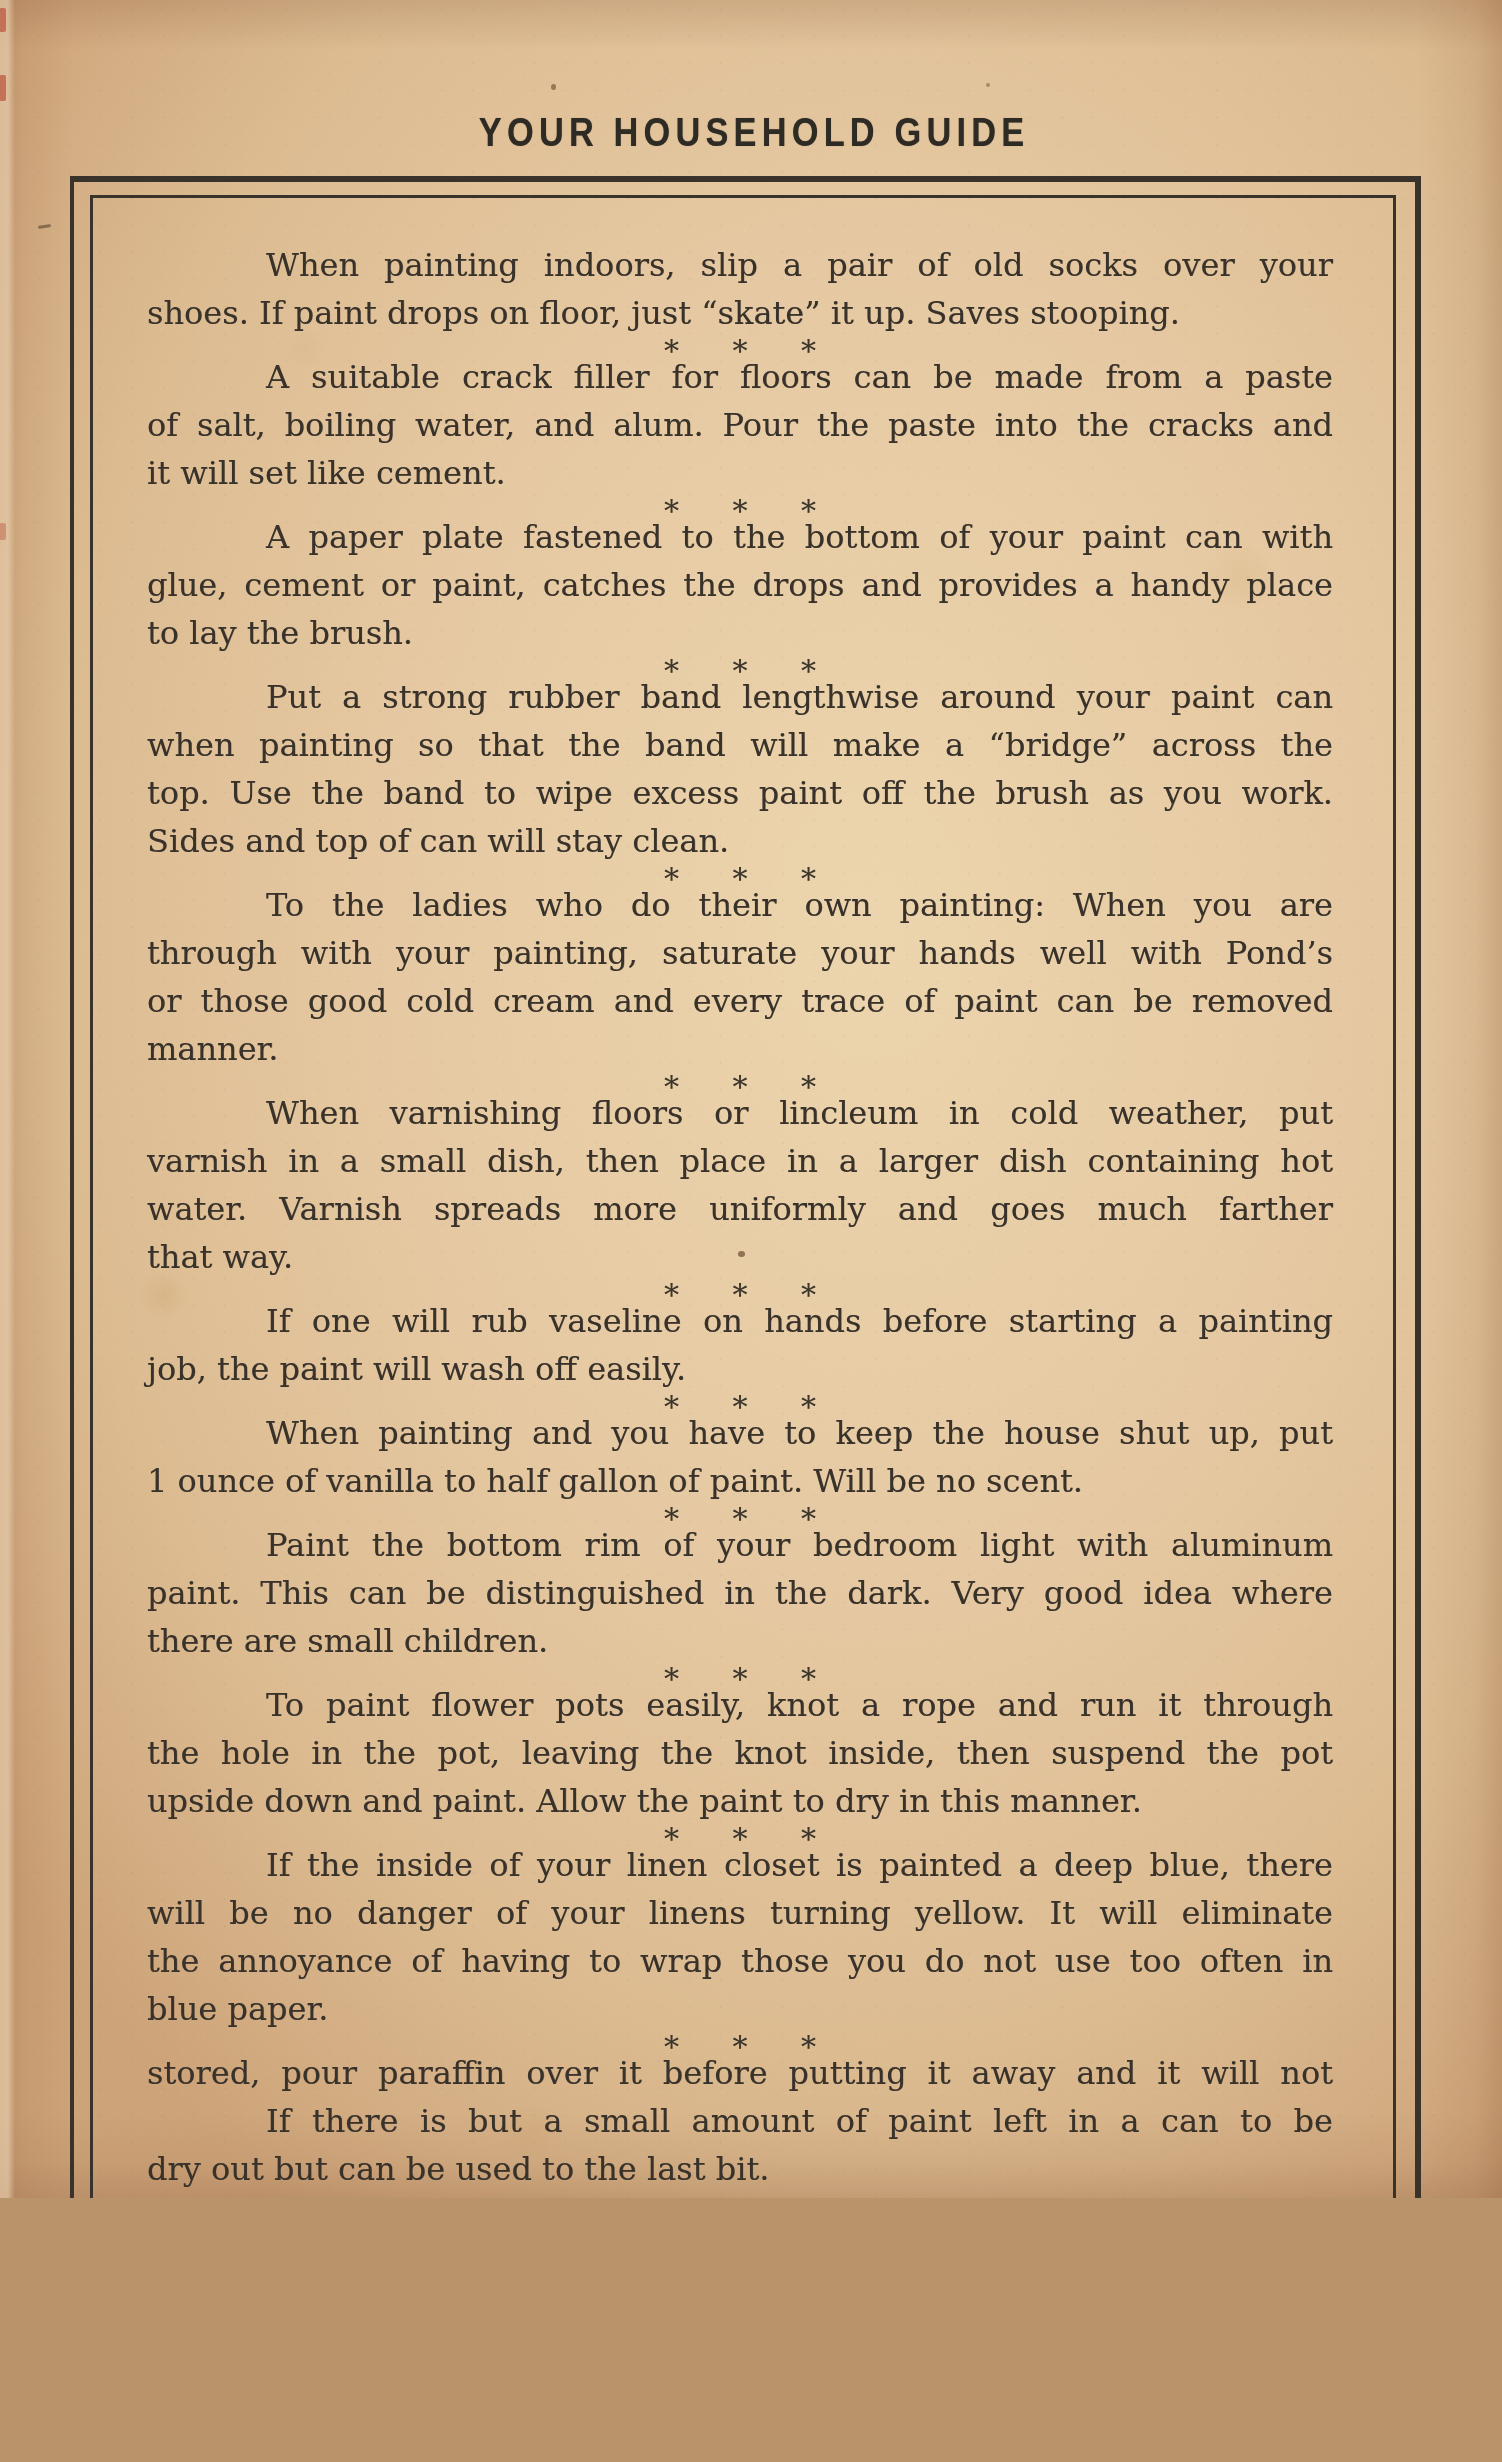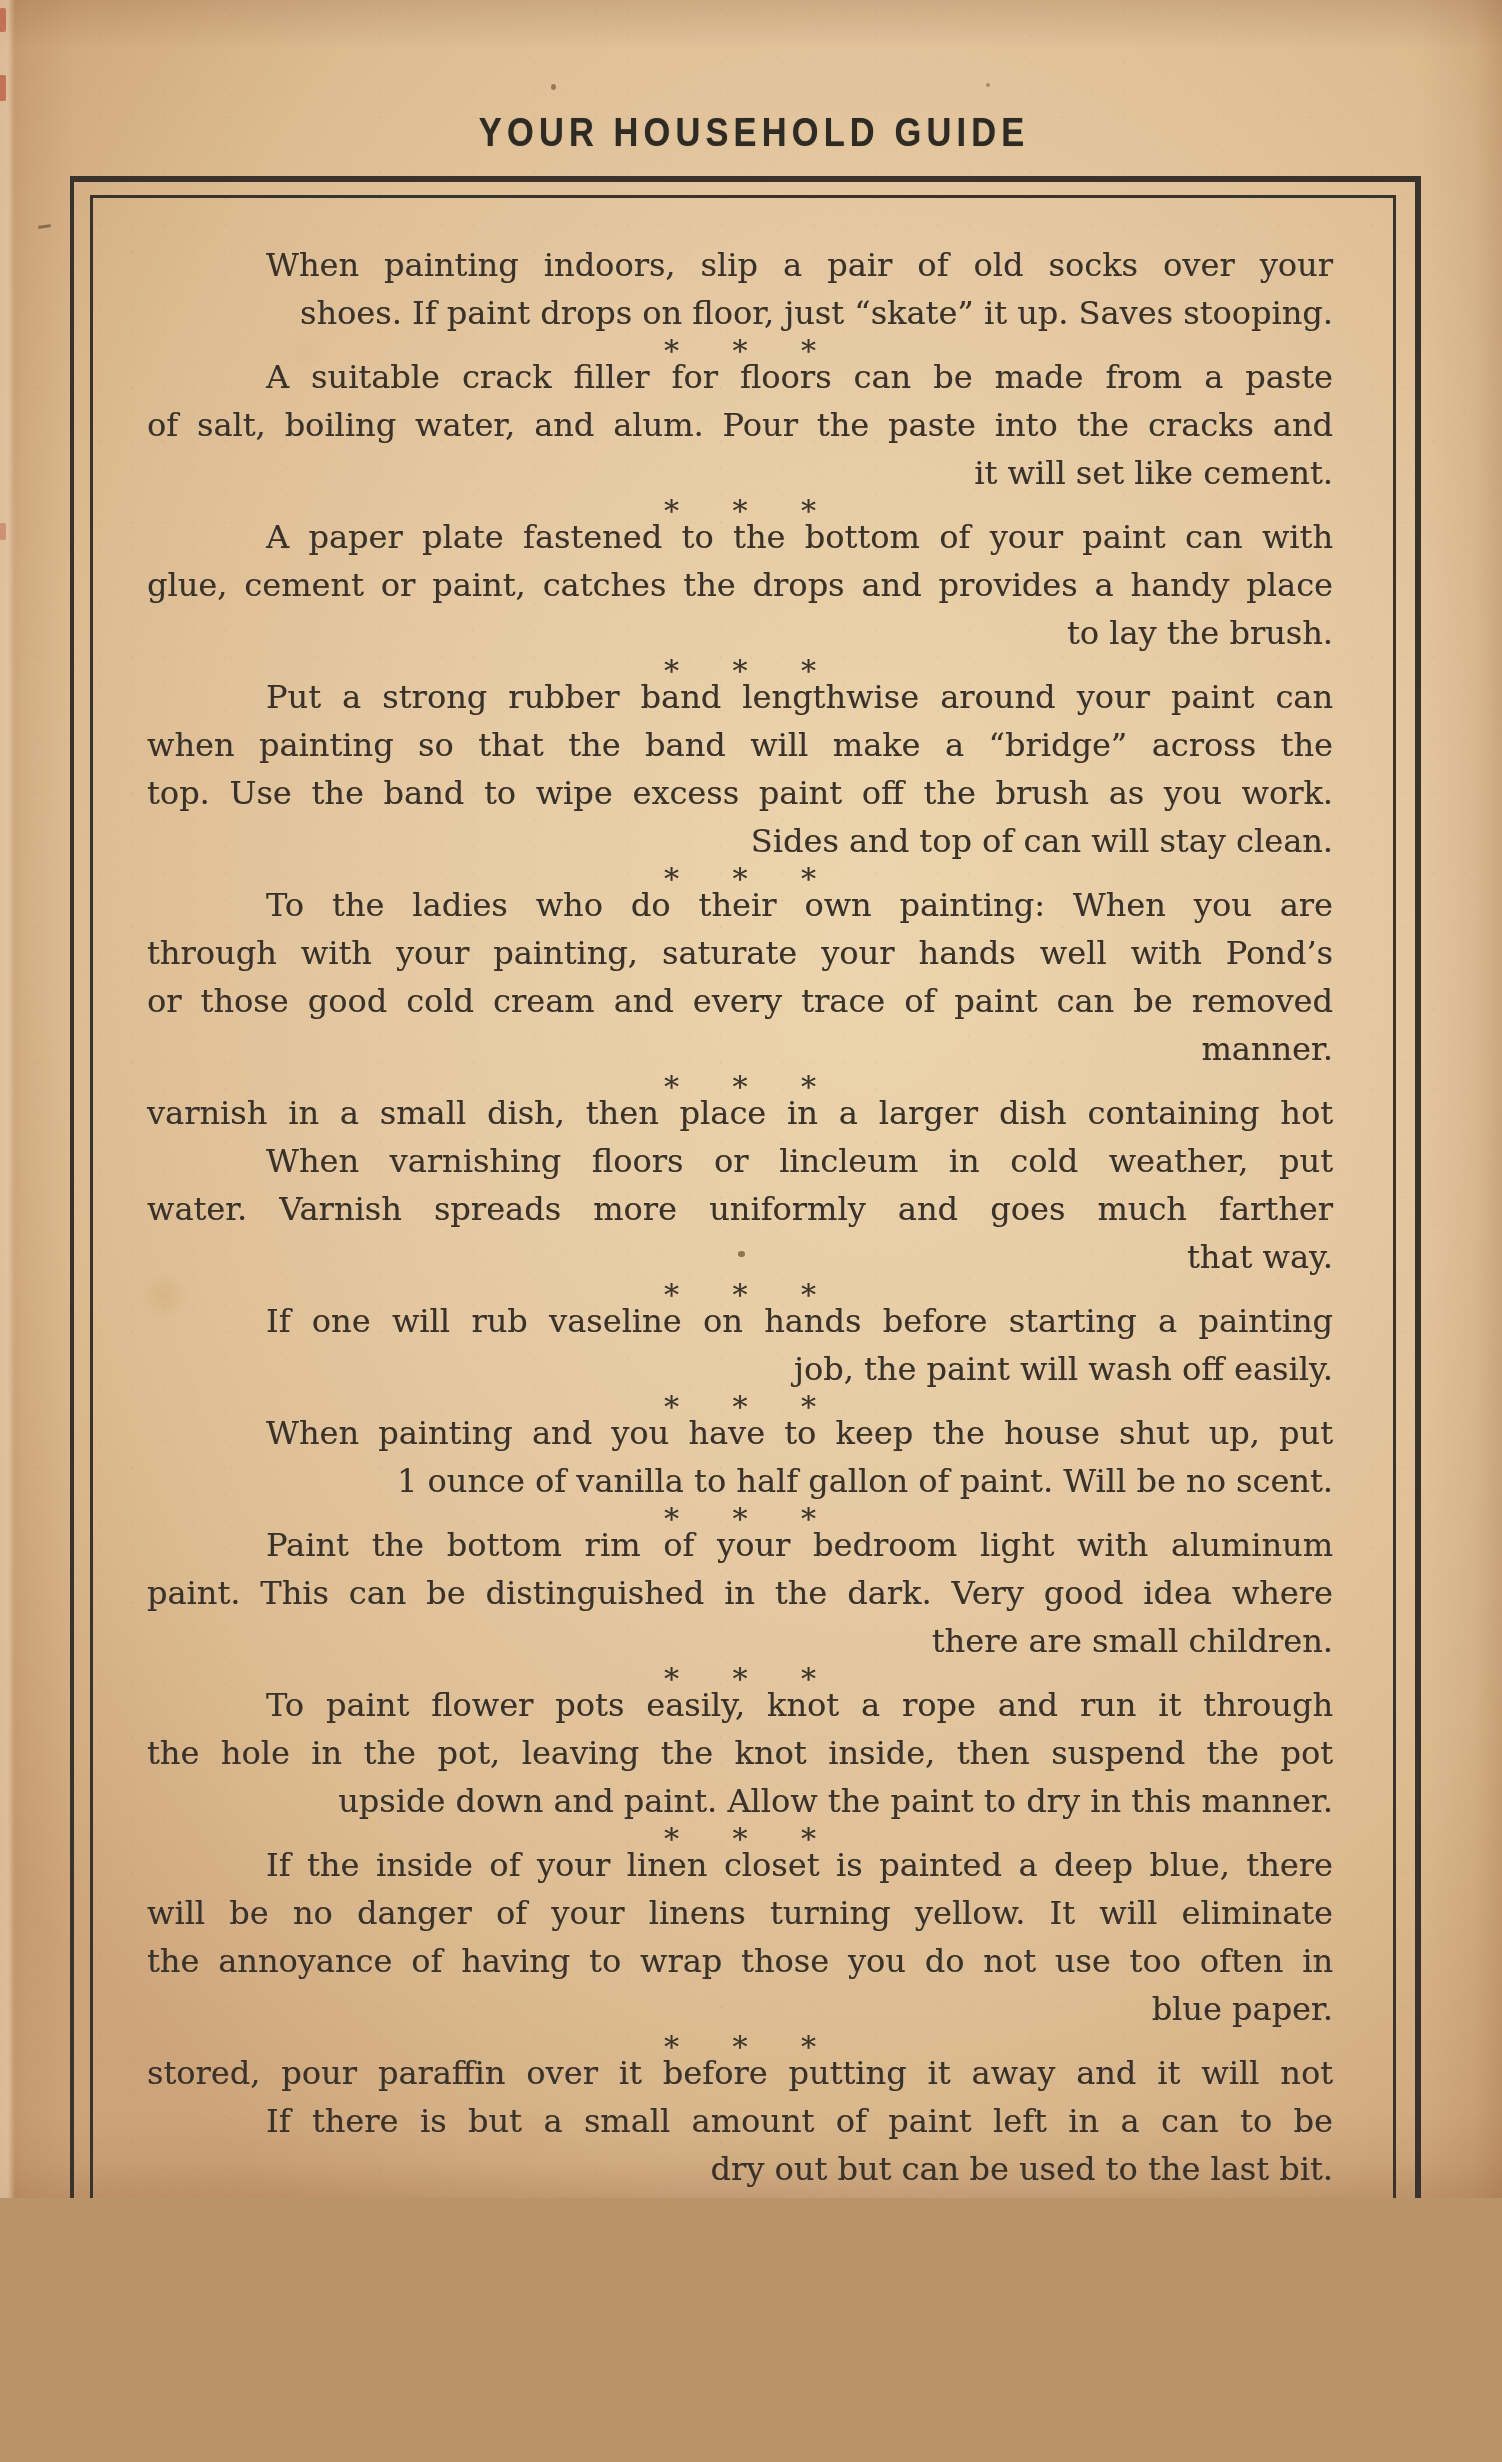--- a/index.html
+++ b/index.html
@@ -55,21 +55,21 @@
     border:3px solid var(--frame,#3a332b);
   }
   .content{
     position:absolute;left:147px;top:241px;width:1186px;
     font-size:32px;line-height:48px;
     color:var(--ink,#38322a);
     text-shadow:0.3px 0.3px 0 rgba(56,50,42,.35);
   }
   .line{white-space:normal;}
   .line.just{text-align:justify;text-align-last:justify;text-justify:inter-word;}
-  .line.last{text-align:right;}
+  .line.last{text-align:left;}
   .line.first{text-indent:119px;}
   .sep{
     height:16px;line-height:28px;text-align:center;
     font-size:30px;word-spacing:44px;
     color:#3b352c;text-shadow:0.3px 0.3px 0 rgba(56,50,42,.3);
   }
   .pagenum{
     position:absolute;left:147px;top:2291px;width:1186px;
     text-align:center;padding-left:27px;box-sizing:border-box;
     font-size:37px;line-height:48px;color:#36312b;
@@ -148,22 +148,22 @@
       </div>
       <div class="sep">* * *</div>
       <div>
         <div class="line first just">To the ladies who do their own painting: When you are</div>
         <div class="line just">through with your painting, saturate your hands well with Pond’s</div>
         <div class="line just">or those good cold cream and every trace of paint can be removed</div>
         <div class="line last">manner.</div>
       </div>
       <div class="sep">* * *</div>
       <div>
+        <div class="line first just">When varnishing floors or lincleum in cold weather, put</div>
         <div class="line just">varnish in a small dish, then place in a larger dish containing hot</div>
-        <div class="line first just">When varnishing floors or lincleum in cold weather, put</div>
         <div class="line just">water. Varnish spreads more uniformly and goes much farther</div>
         <div class="line last">that way.</div>
       </div>
       <div class="sep">* * *</div>
       <div>
         <div class="line first just">If one will rub vaseline on hands before starting a painting</div>
         <div class="line last">job, the paint will wash off easily.</div>
       </div>
       <div class="sep">* * *</div>
       <div>

